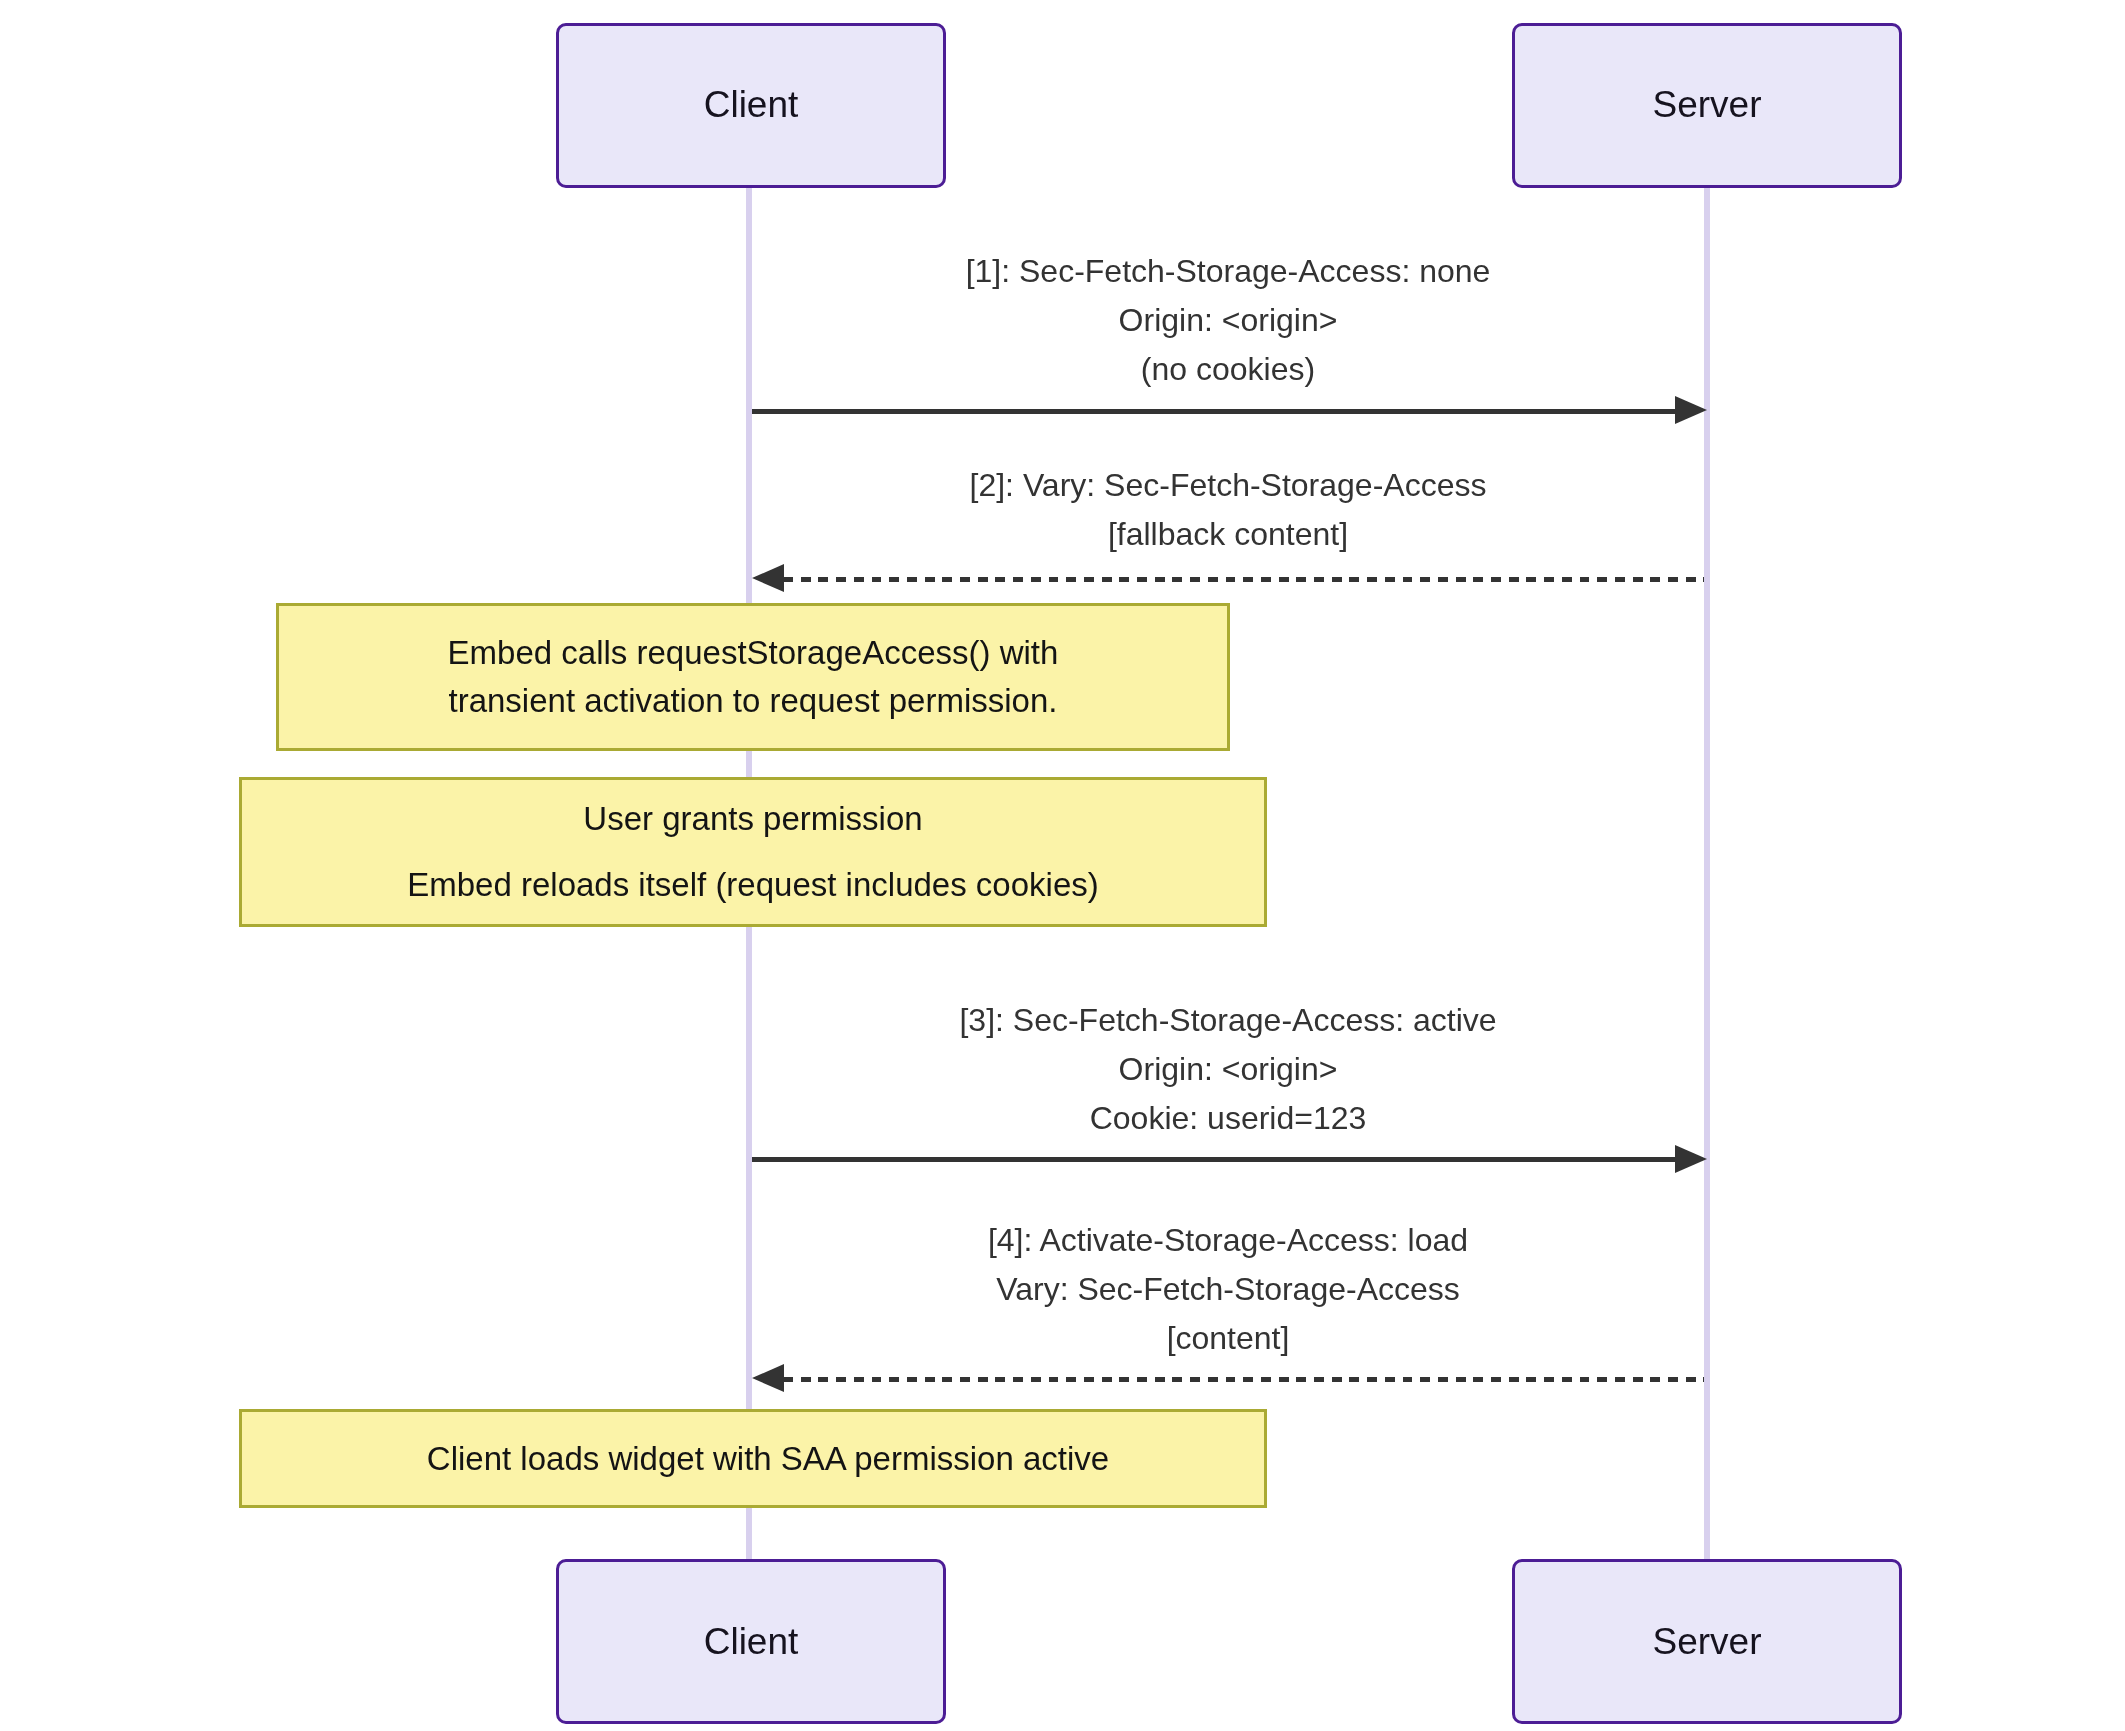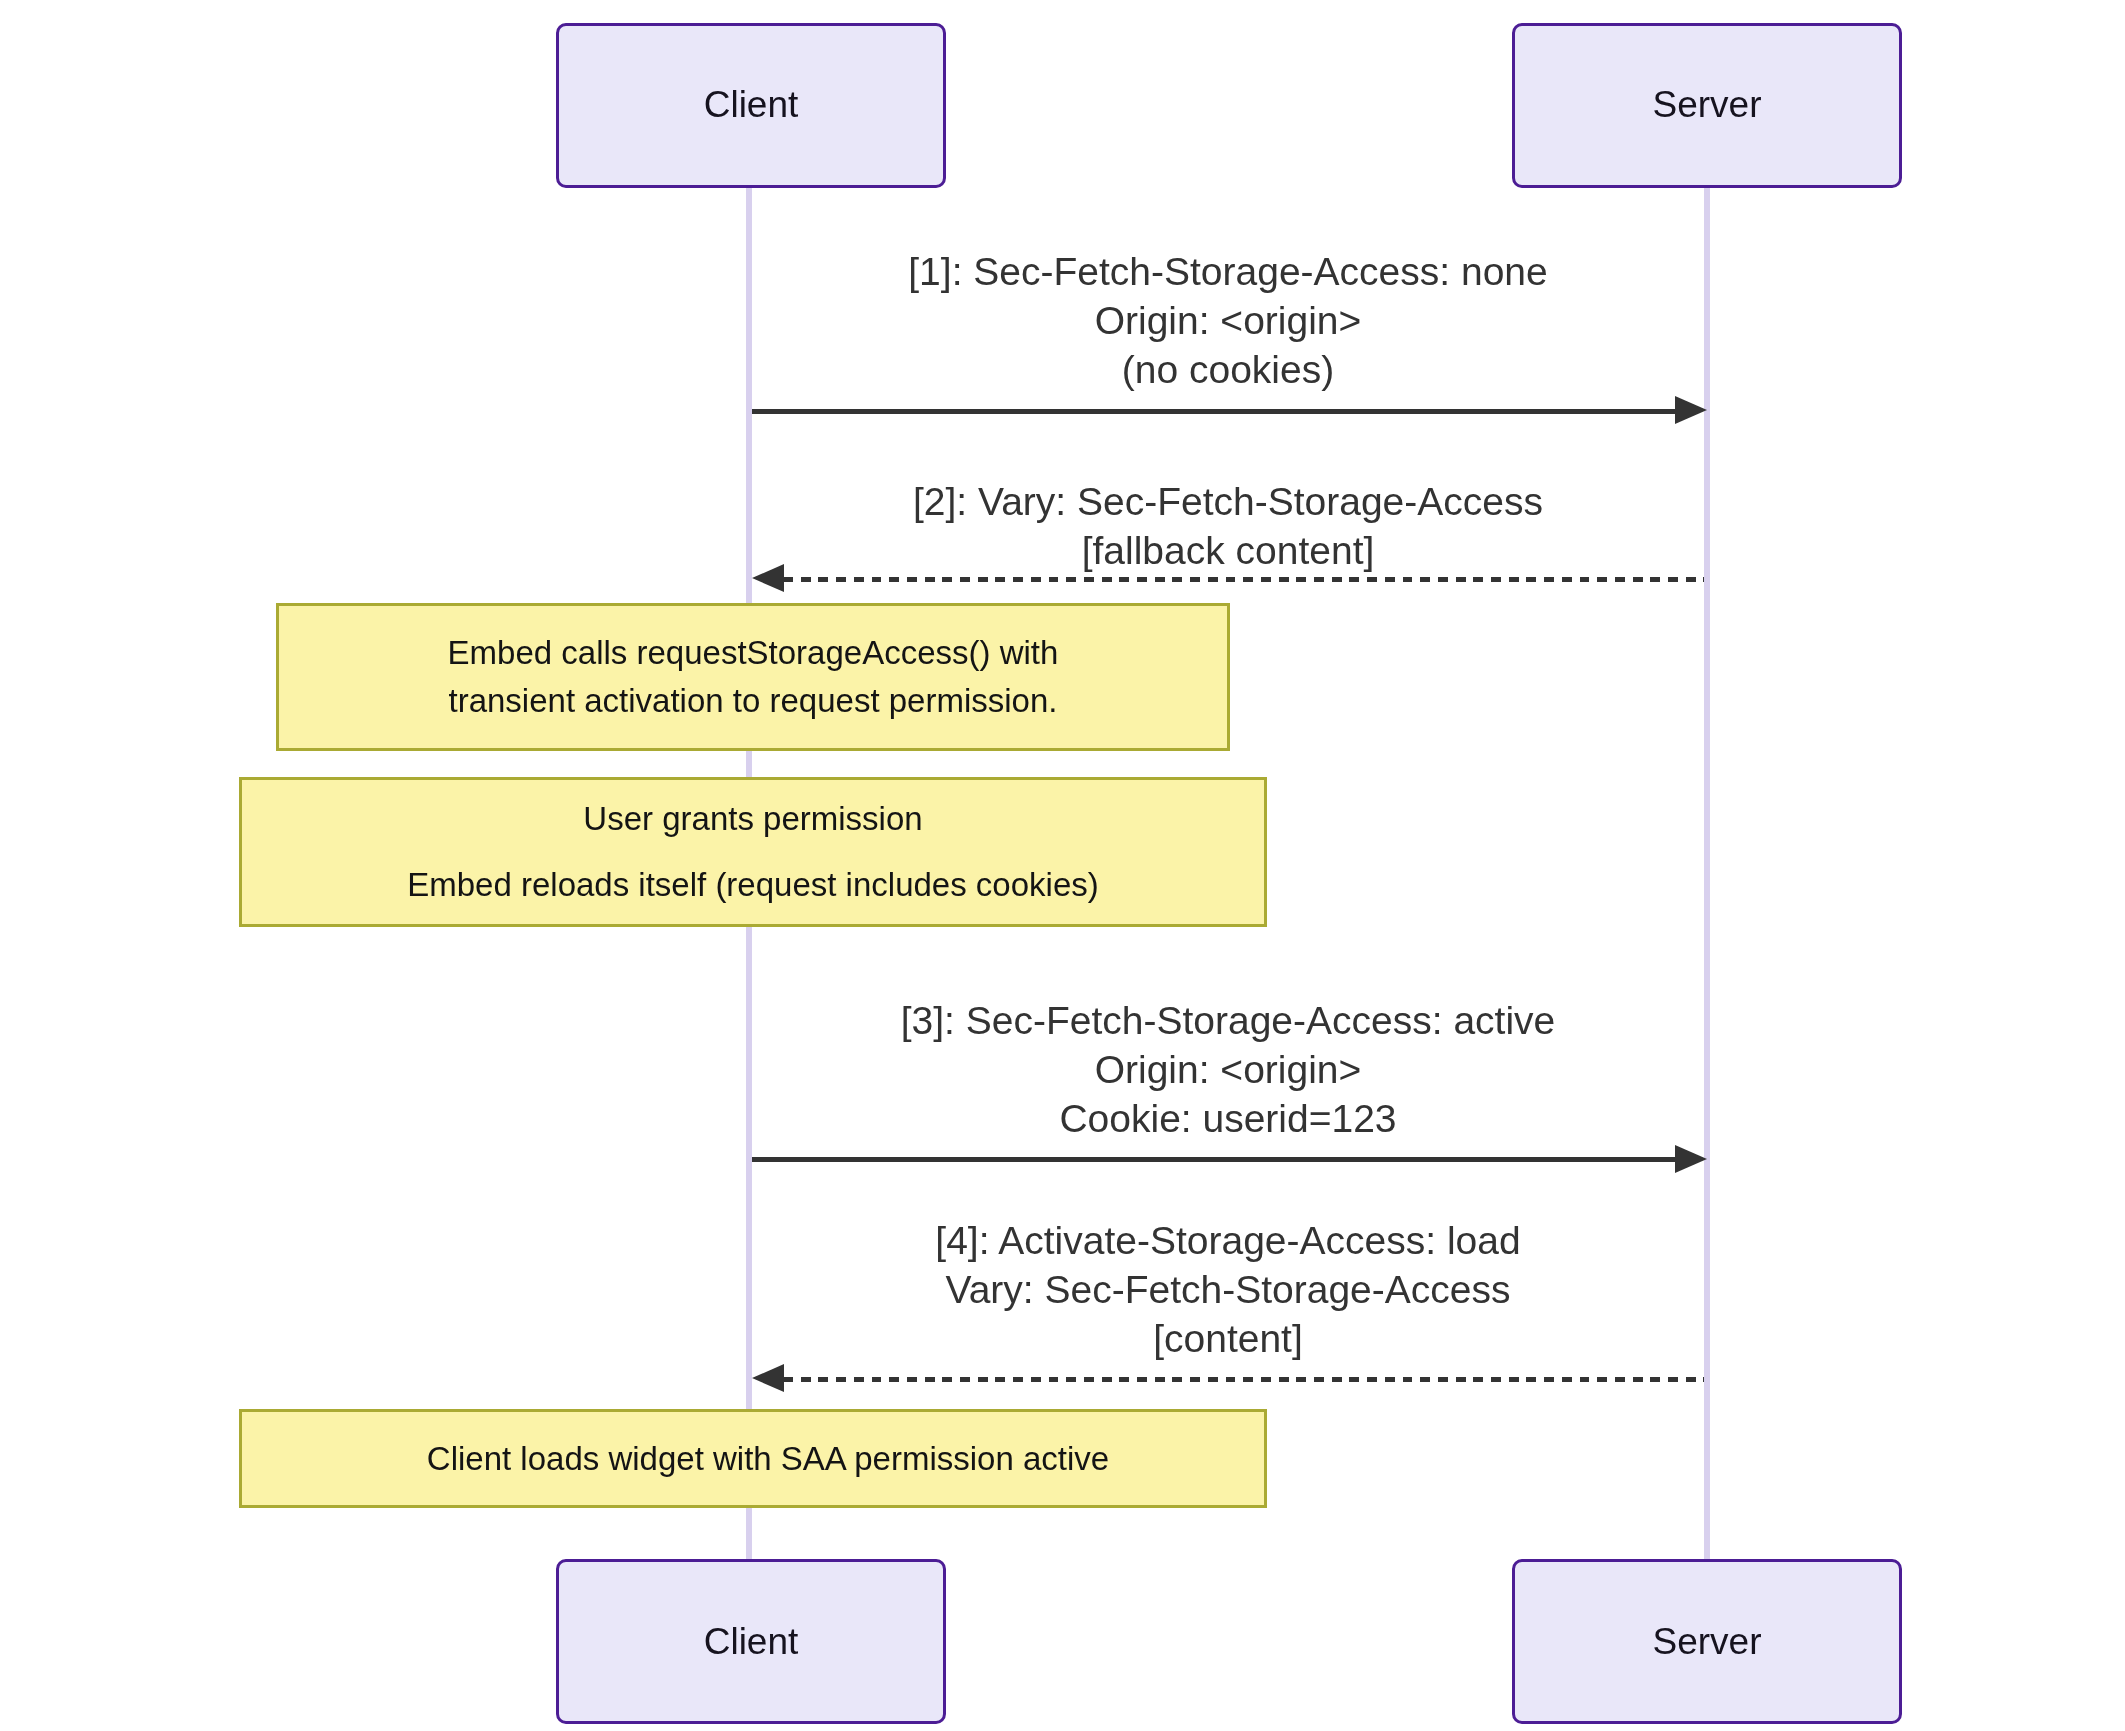--- a/index.html
+++ b/index.html
@@ -30,21 +30,21 @@
   }
   .actor-label {
     font-size: 37px;
     color: #16131f;
   }
   .msg-text {
     position: absolute;
     left: 749px;
     width: 958px;
     text-align: center;
-    font-size: 39px;
+    font-size: 32px;
     line-height: 49px;
     color: #333333;
   }
   .arrow-line {
     position: absolute;
     height: 4.9px;
     background: #333333;
   }
   .arrow-line.dashed {
     background: repeating-linear-gradient(90deg, #333333 0 9.9px, transparent 9.9px 17.7px);
@@ -89,21 +89,21 @@
   </div>
 
   <div class="msg-text" style="top:247px;">
     <div>[1]: Sec-Fetch-Storage-Access: none</div>
     <div>Origin: &lt;origin&gt;</div>
     <div>(no cookies)</div>
   </div>
   <div class="arrow-line" style="left:752px; top:409px; width:925px;"></div>
   <div class="head right" style="left:1675px; top:396px;"></div>
 
-  <div class="msg-text" style="top:477px;">
+  <div class="msg-text" style="top:461px;">
     <div>[2]: Vary: Sec-Fetch-Storage-Access</div>
     <div>[fallback content]</div>
   </div>
   <div class="arrow-line dashed" style="left:783px; top:577px; width:921px;"></div>
   <div class="head left" style="left:752px; top:564px;"></div>
 
   <div class="note" style="left:276px; top:603px; width:954px; height:148px;">
     <div>Embed calls requestStorageAccess() with</div>
     <div>transient activation to request permission.</div>
   </div>

